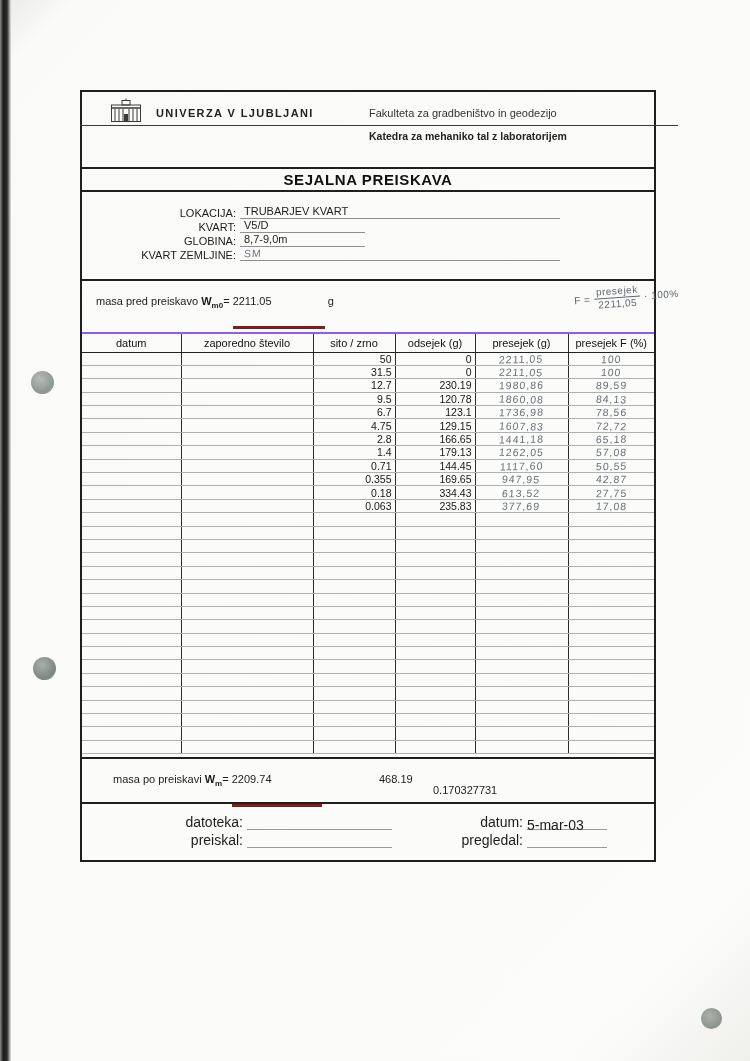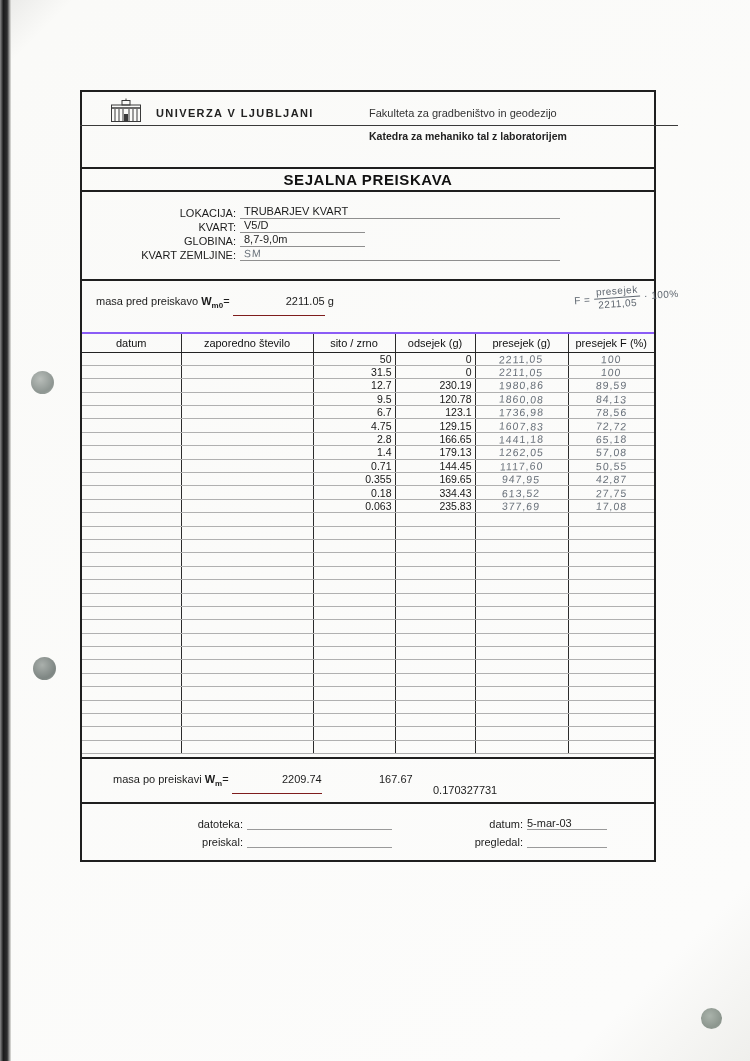--- a/index.html
+++ b/index.html
@@ -43,21 +43,21 @@
 
   
   .info-row{position:absolute;left:0;display:flex;align-items:flex-end;height:14px;}
   .info-label{width:158px;text-align:right;font-weight:normal;font-size:11px;padding-right:4px;white-space:nowrap;}
   .info-value{border-bottom:1px solid #8f8f8f;font-size:11px;padding:0 4px 1px 4px;white-space:nowrap;}
   .w320{width:320px;} .w125{width:125px;}
   .divider{position:absolute;left:0;right:0;border-top:2px solid #1f1f1f;}
 
   
   .mass-line{position:absolute;font-size:11px;white-space:nowrap;}
-  .u-val{display:inline-block;border-bottom:1px solid #7f1d1d;text-align:right;padding-bottom:8px;}
+  .u-val{display:inline-block;border-bottom:3px solid #7f1d1d;text-align:left;padding-bottom:19px;}
   sub{font-size:8px;}
 
   
   .hw-ink{
     color:#69717a;letter-spacing:1px;font-size:10.5px;
     display:inline-block;transform:skewX(-4deg) rotate(-1deg);
   }
   .formula{
     position:absolute;left:574px;top:282px;width:176px;color:#5f6770;
     font-size:10px;transform:rotate(-4deg);display:flex;align-items:center;gap:4px;
@@ -81,21 +81,21 @@
     height:13.4px;font-size:10.5px;padding:0 2px;line-height:12px;
     border-bottom:1px solid #b0b0b0;overflow:hidden;white-space:nowrap;
   }
   .sieve-table th + th, .sieve-table td + td{border-left:1.2px solid #2c2c2c;}
   .sieve-table td.num{text-align:right;padding-right:3px;color:#161616;}
   .sieve-table td.c-presejek, .sieve-table td.c-f{text-align:center;}
 
   
   .mass-after-section{position:absolute;left:0;right:0;top:665px;height:45px;border-top:2px solid #1f1f1f;}
   .footer-section{position:absolute;left:0;right:0;top:710px;bottom:0;border-top:2px solid #1f1f1f;}
-  .foot-row{position:absolute;display:flex;align-items:flex-end;height:14px;font-size:11px;}
+  .foot-row{position:absolute;display:flex;align-items:flex-end;height:14px;font-size:14px;}
   .foot-label{text-align:right;padding-right:4px;white-space:nowrap;}
   .foot-line{border-bottom:1px solid #9a9a9a;height:13px;margin-top:24px;}
 </style>
 </head>
 <body>
 
 <div class="scan-edge-left"></div>
 <div class="hole hole-1"></div>
 <div class="hole hole-2"></div>
 <div class="hole hole-3"></div>
@@ -412,21 +412,21 @@
         </tr>
       </tbody>
   </table>
 
   <div class="mass-after-section">
     <div class="mass-line" style="left:31px;top:14px">
       <span>masa po preiskavi</span>
       <b> <span>W</span><sub>m</sub></b><span>=</span>
       <span class="u-val" style="width:90px">2209.74</span>
     </div>
-    <div class="mass-line" style="left:297px;top:14px">167.67</div>
+    <div class="mass-line" style="left:297px;top:14px">468.19</div>
     <div class="mass-line" style="left:351px;top:25px">0.170327731</div>
   </div>
 
   <div class="footer-section">
     <div class="foot-row" style="left:0;top:12px">
       <span class="foot-label" style="width:165px">datoteka:</span>
       <span class="foot-line" style="width:145px"></span>
     </div>
     <div class="foot-row" style="left:0;top:30px">
       <span class="foot-label" style="width:165px">preiskal:</span>

